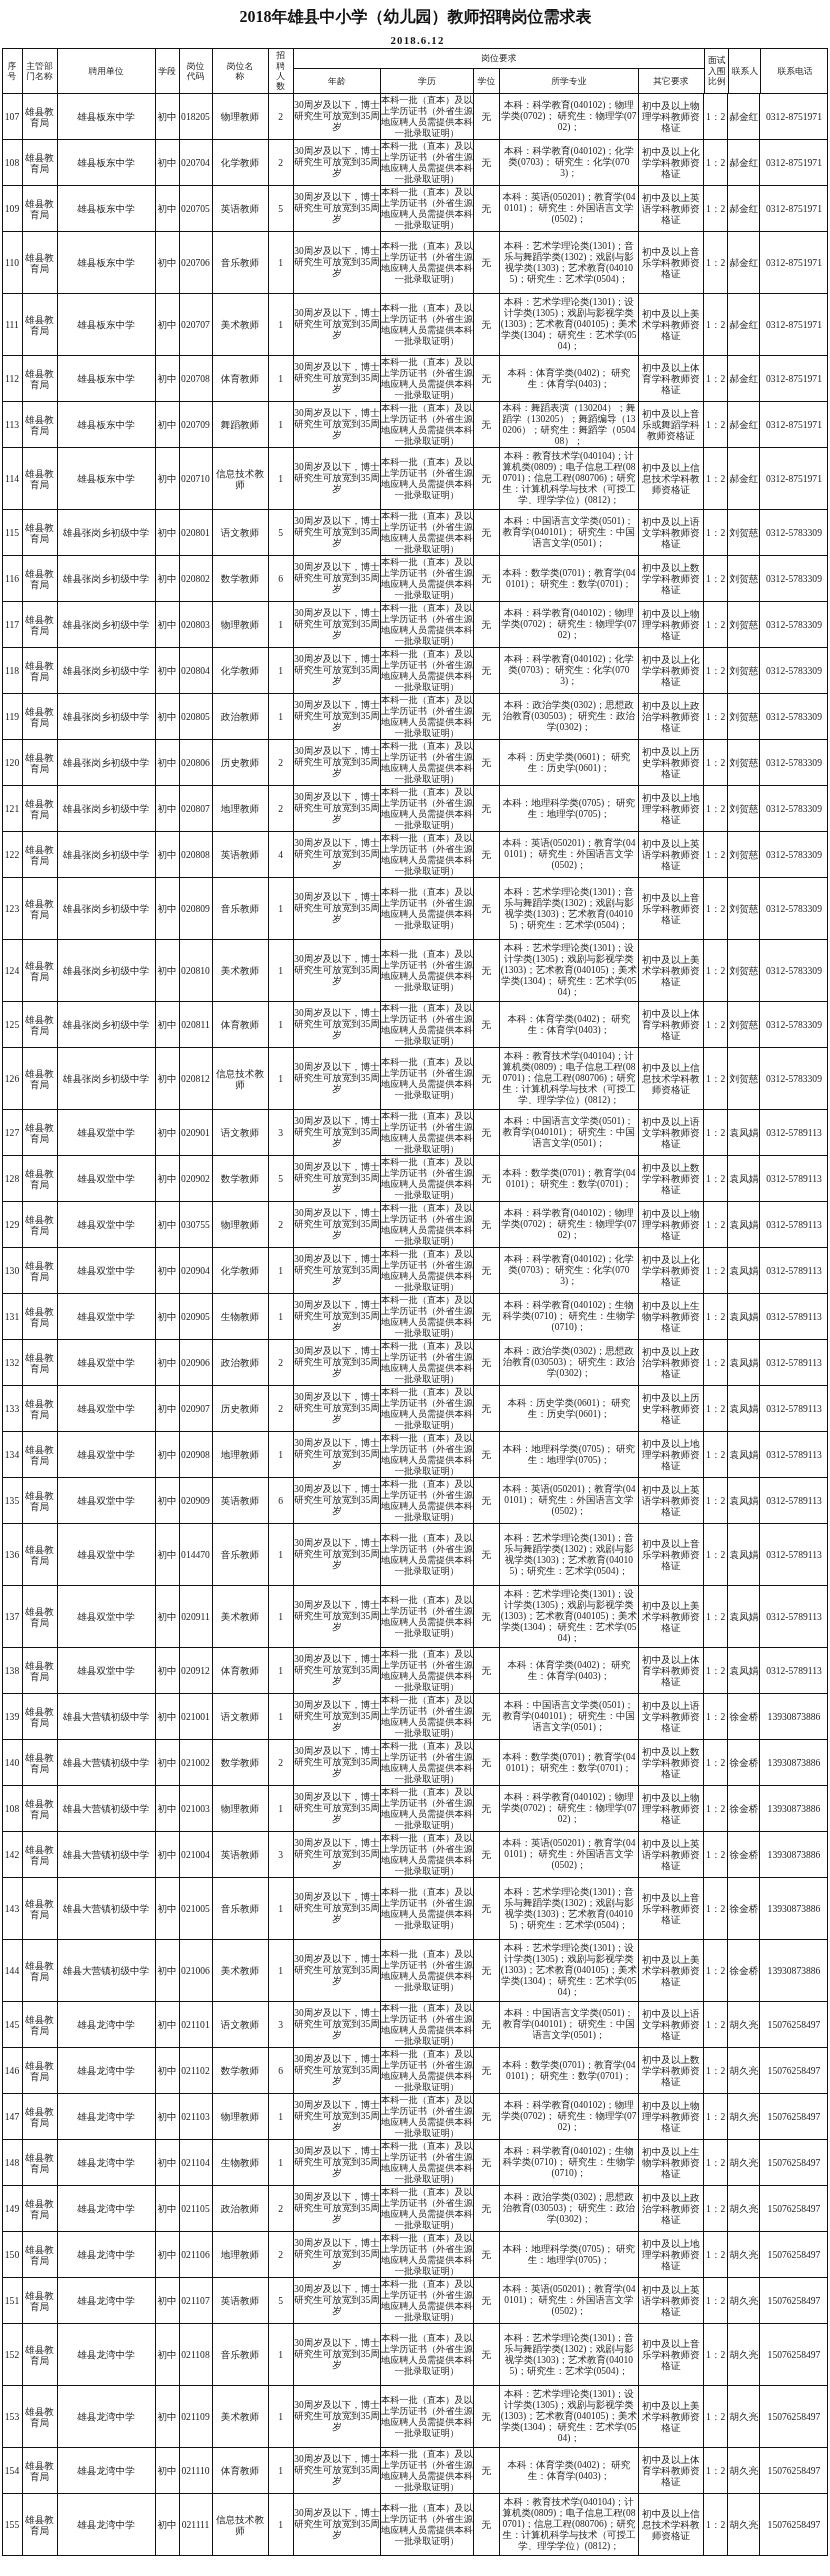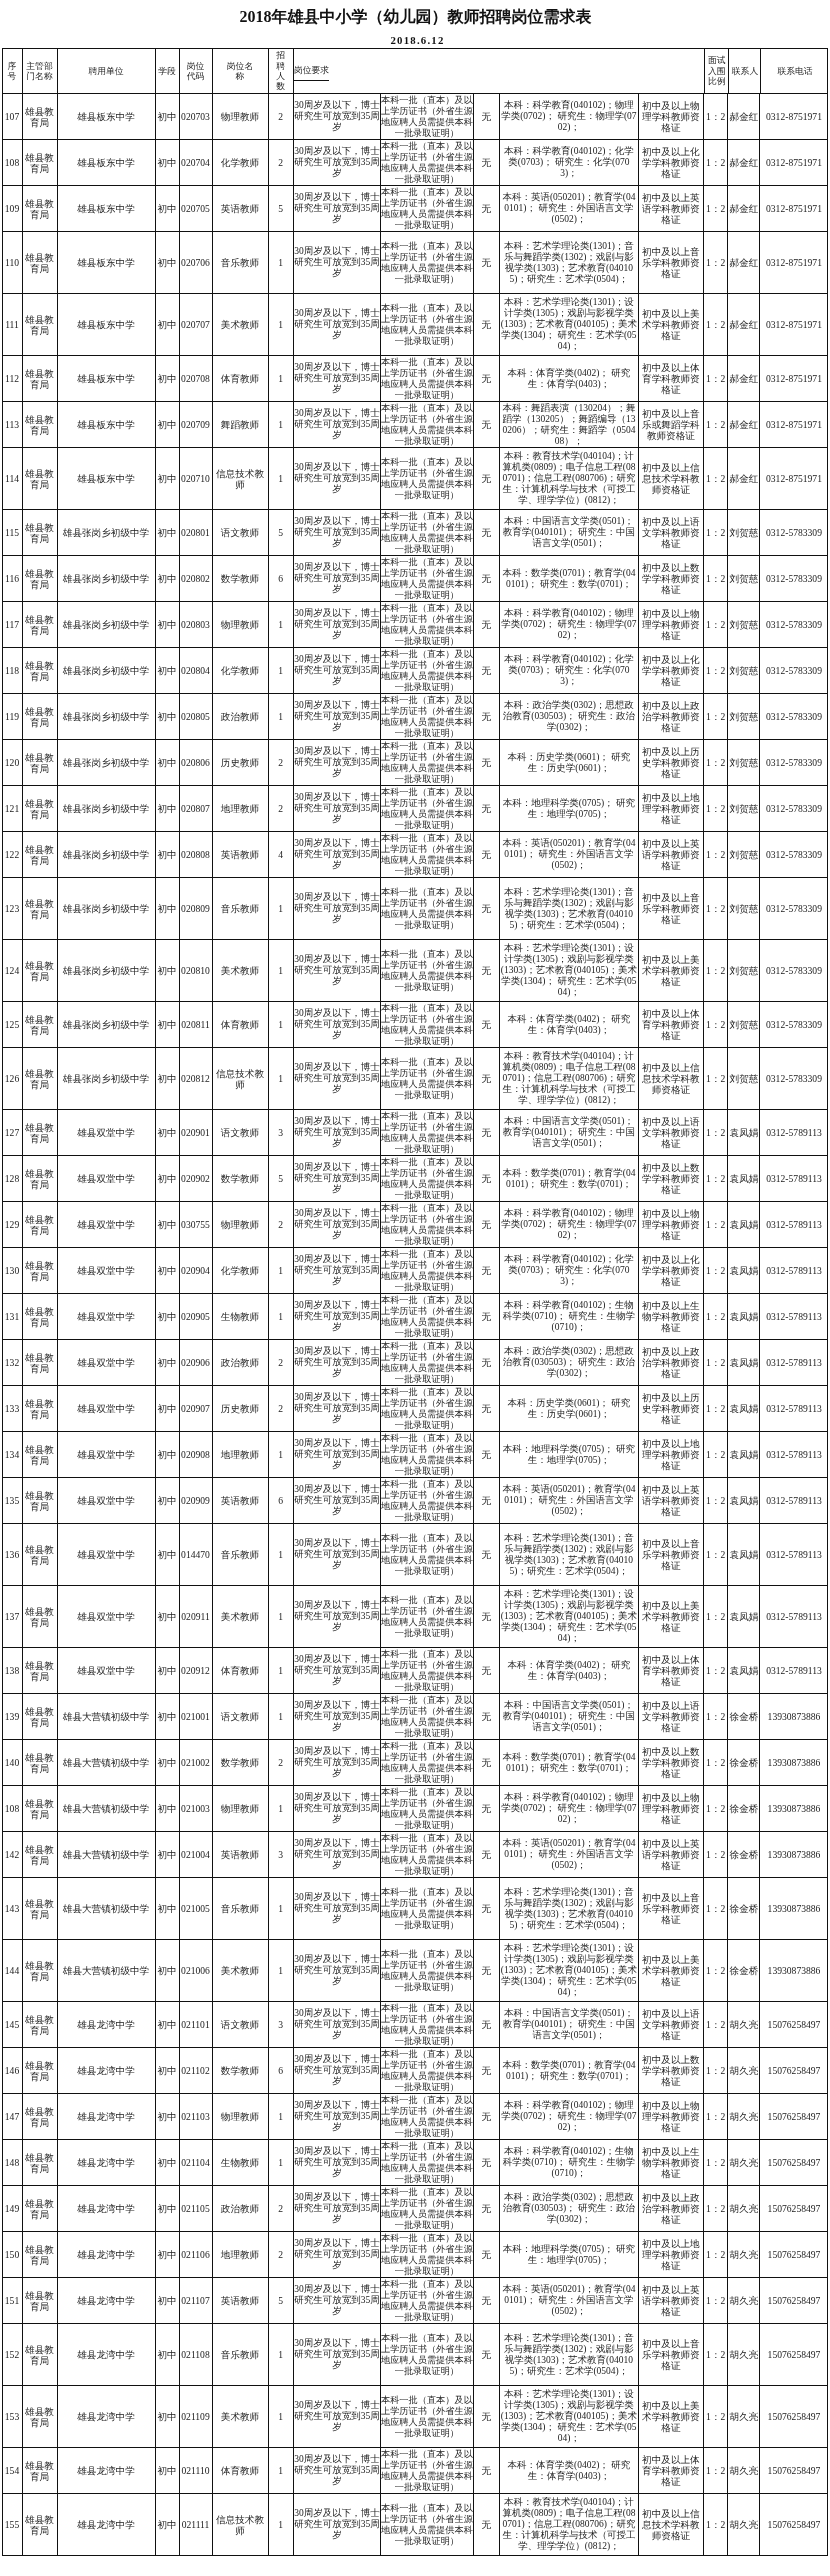--- a/index.html
+++ b/index.html
@@ -32,21 +32,21 @@
       flex: none; box-sizing: border-box; border-right: 1.2px solid #111;
       display: flex; align-items: center; justify-content: center; text-align: center;
       overflow: hidden; padding: 0 0.8px;
     }
     .c1{width:20px}.c2{width:35px}.c3{width:98px}.c4{width:24px}.c5{width:33px}
     .c6{width:56px}.c7{width:25.4px}.c8{width:87px;padding:0}.c9{width:93px;padding:0}
     .c10{width:26px}.c11{width:139px}.c12{width:65px}.c13{width:24.6px}.c14{width:32px}
     .c15{width:67px;border-right:none}
     .grp {
       flex: none; width: 411px; box-sizing: border-box; border-right: 1.2px solid #111;
-      display: flex; flex-direction: row; align-items: center;
+      display: flex; flex-direction: column;
     }
     .grp-top {
       height: 20px; border-bottom: 1.2px solid #111; box-sizing: border-box;
       display: flex; align-items: center; justify-content: center;
     }
     .grp-sub { flex: 1; display: flex; }
     .grp-sub .c12 { width: 64px; border-right: none; }
     .w1{width:1.1em}.w2{width:2.1em}.w3{width:3.1em}.w4{width:4.1em}
     .w1,.w2,.w3,.w4{margin:0 auto;word-break:break-all;}
     .ci {
@@ -82,20 +82,37 @@
     <div class="cell c6">
       <div class="w3">岗位名称</div>
     </div>
     <div class="cell c7">
       <div class="w1">招聘人数</div>
     </div>
     <div class="grp">
       <div class="grp-top">
         <div>岗位要求</div>
       </div>
+      <div class="grp-sub">
+        <div class="cell c8">
+          <div>年龄</div>
+        </div>
+        <div class="cell c9">
+          <div>学历</div>
+        </div>
+        <div class="cell c10">
+          <div>学位</div>
+        </div>
+        <div class="cell c11">
+          <div>所学专业</div>
+        </div>
+        <div class="cell c12">
+          <div>其它要求</div>
+        </div>
+      </div>
     </div>
     <div class="cell c13">
       <div class="w2">面试入围比例</div>
     </div>
     <div class="cell c14">
       <div>联系人</div>
     </div>
     <div class="cell c15">
       <div>联系电话</div>
     </div>
@@ -108,21 +125,21 @@
     <div class="cell c2">
           <div class="ci">雄县教育局</div>
         </div>
     <div class="cell c3">
           <div class="ci">雄县板东中学</div>
         </div>
     <div class="cell c4">
           <div class="ci">初中</div>
         </div>
     <div class="cell c5">
-          <div class="ci">020703</div>
+          <div class="ci">018205</div>
         </div>
     <div class="cell c6">
           <div class="ci">物理教师</div>
         </div>
     <div class="cell c7">
           <div class="ci">2</div>
         </div>
     <div class="cell c8">
           <div class="ci">30周岁及以下，博士研究生可放宽到35周岁</div>
         </div>

